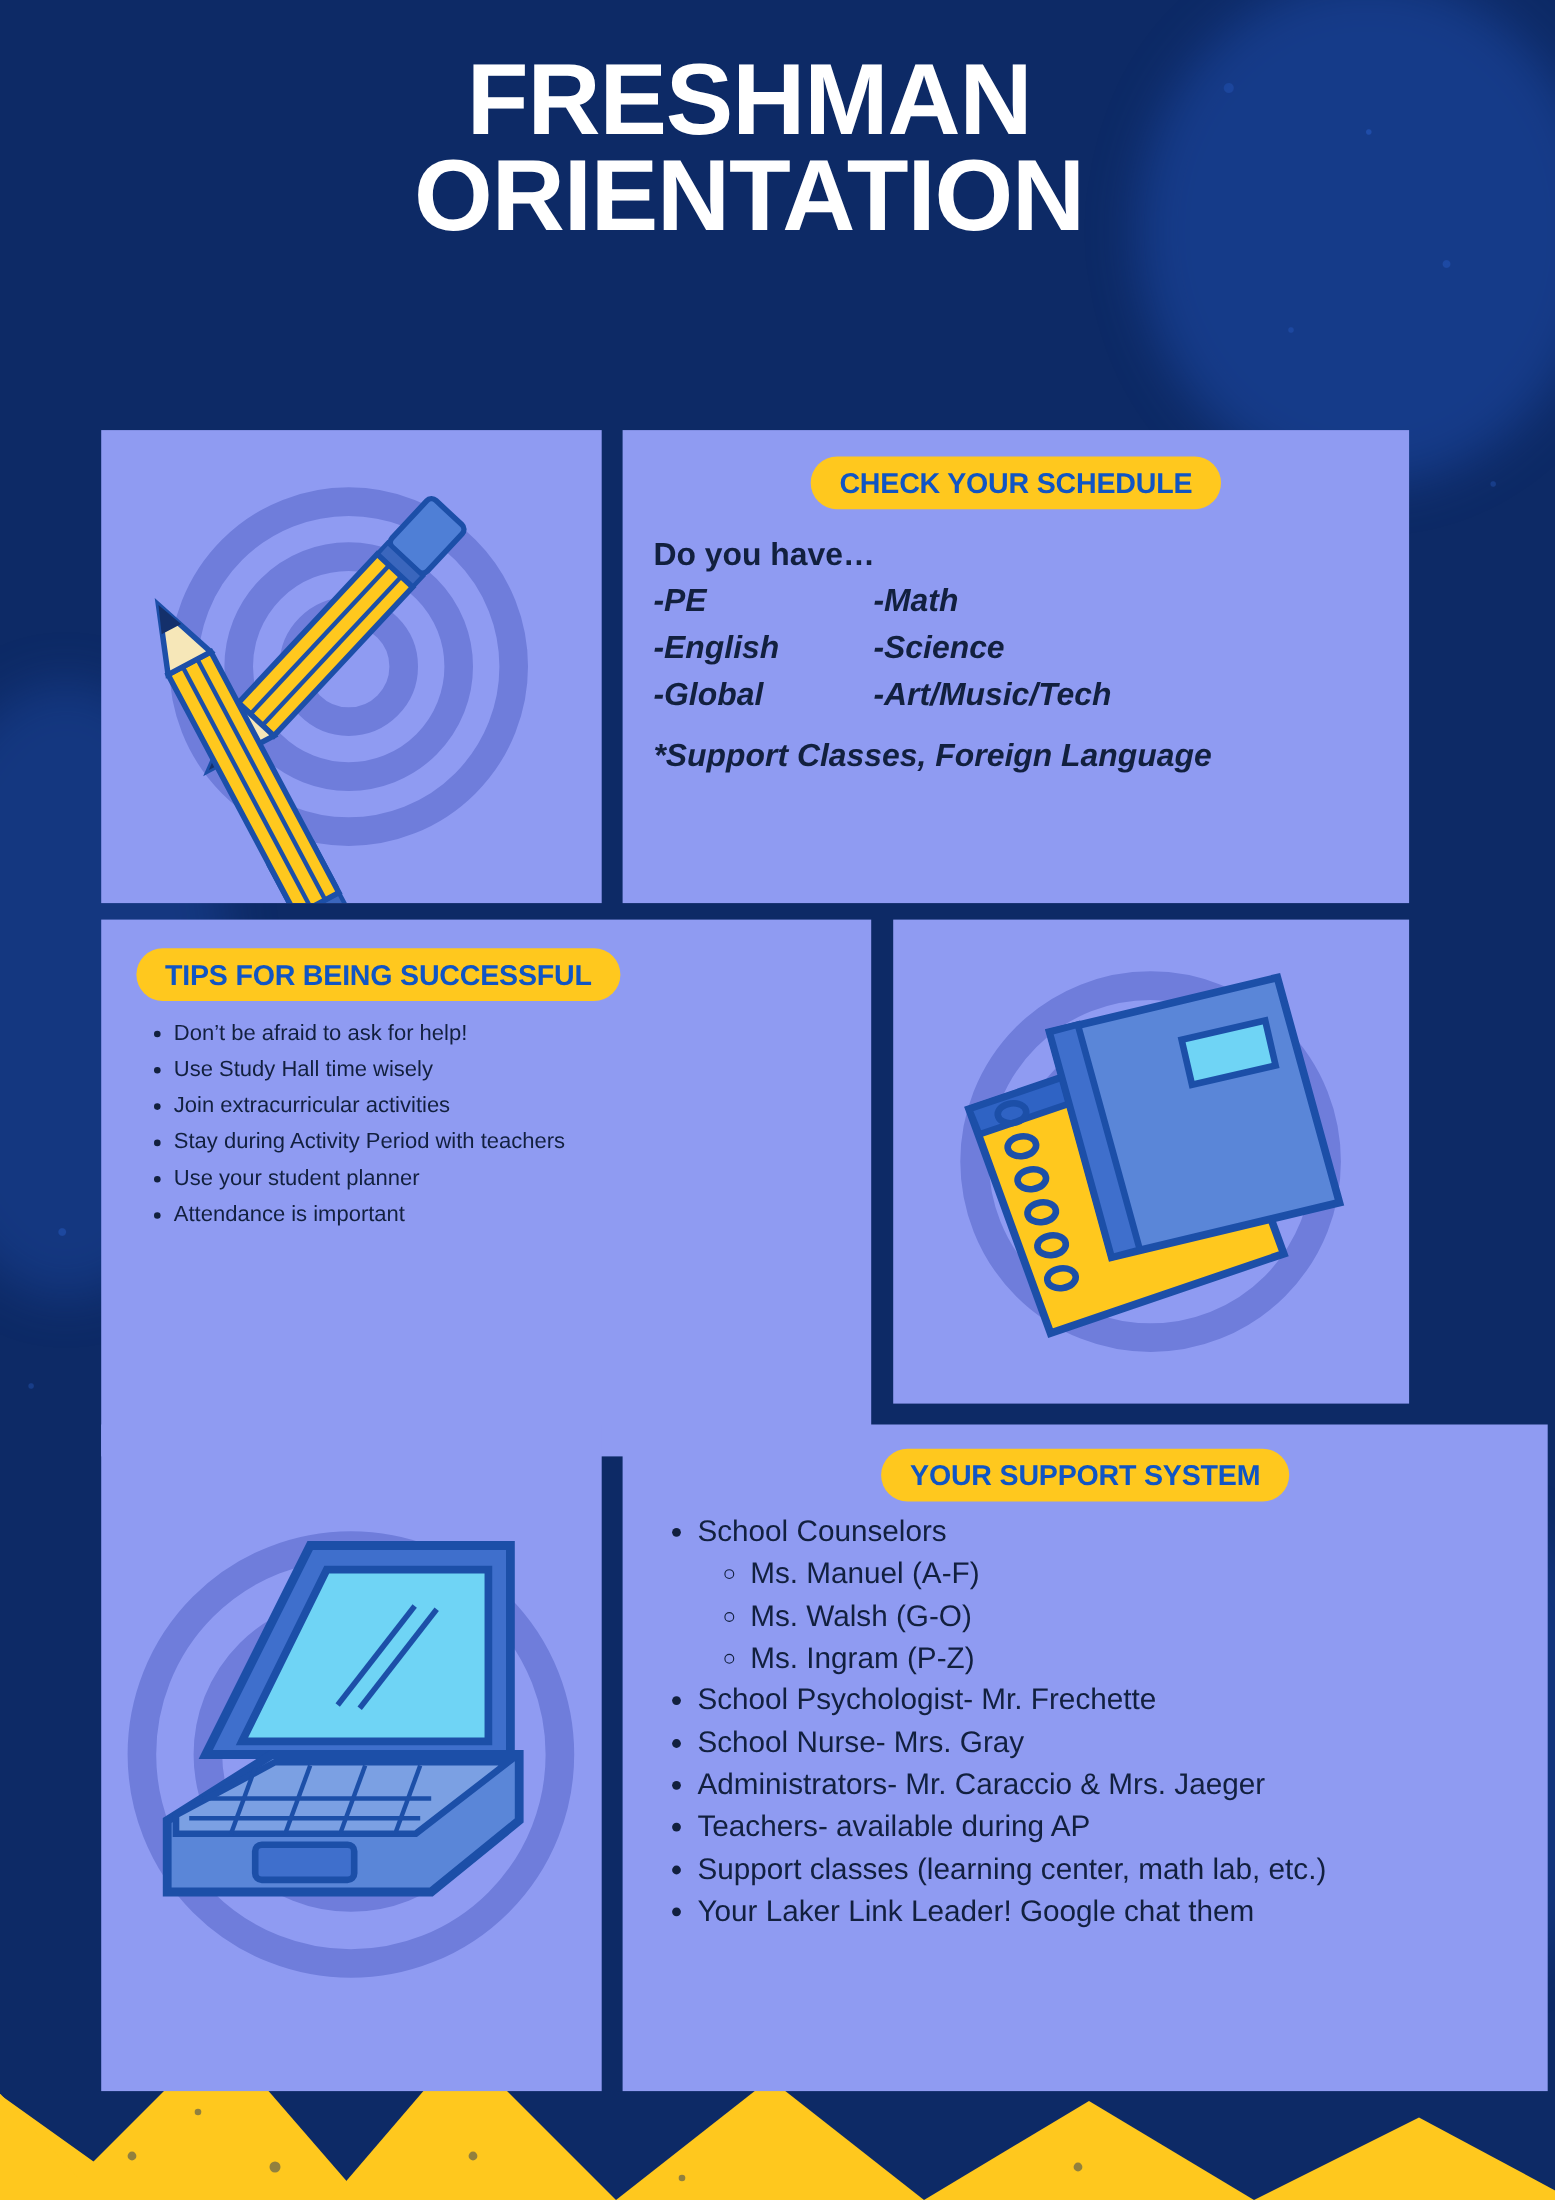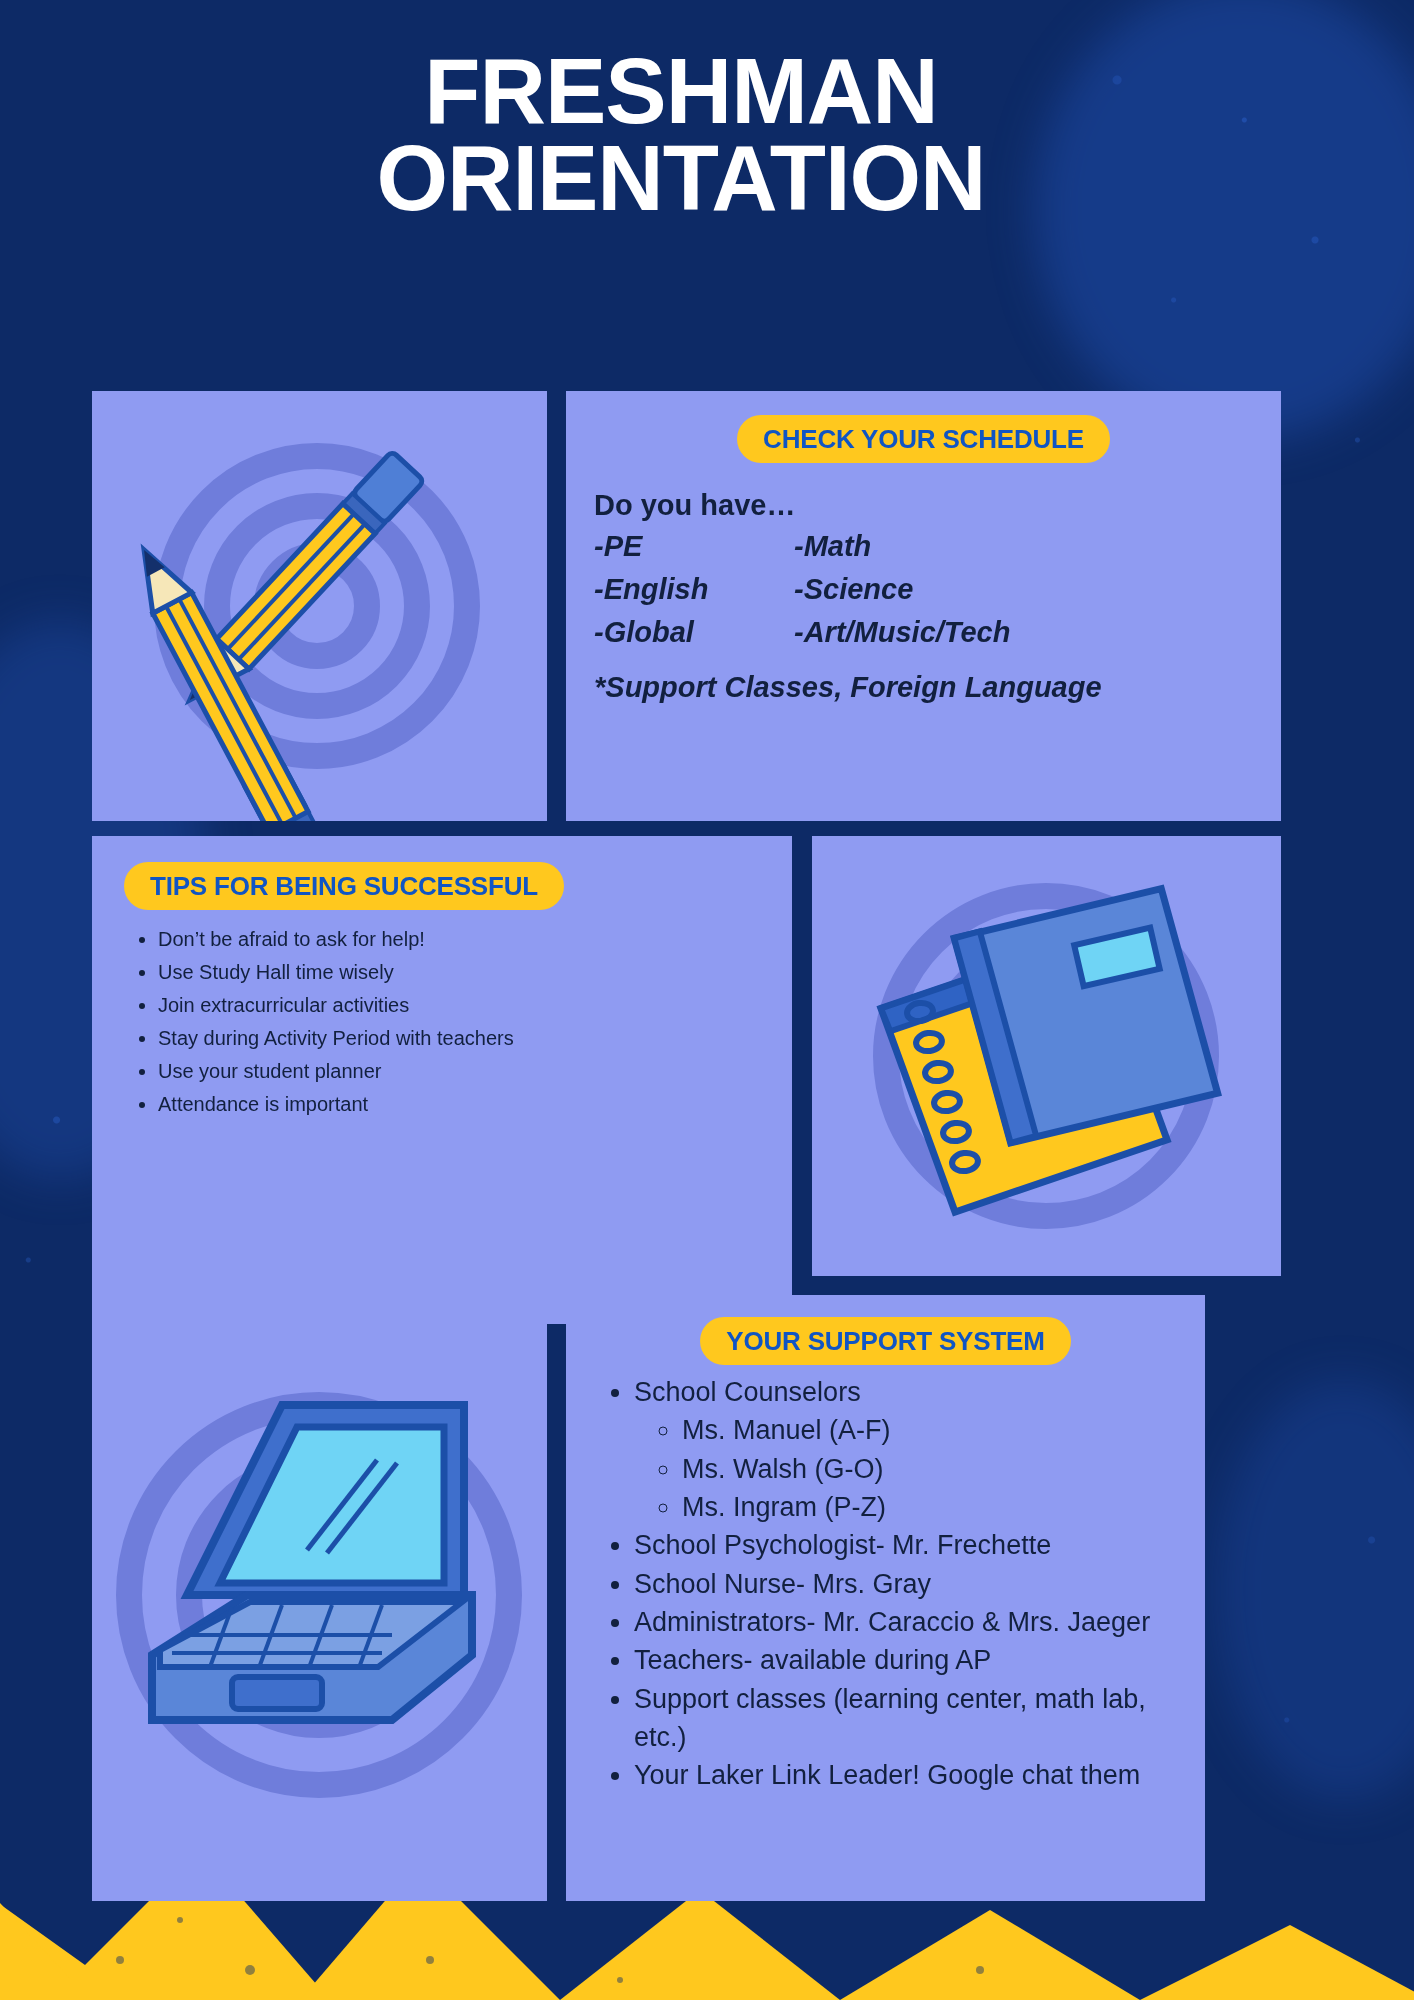--- a/index.html
+++ b/index.html
@@ -123,21 +123,21 @@
     line-height: 1.55;
   }
   .tips-list li { margin-bottom: 2px; }
 
   
   #card-pencils { left: 92px; top: 391px; width: 455px; height: 430px; overflow: hidden; }
   #card-books { left: 812px; top: 836px; width: 469px; height: 440px; overflow: hidden; }
   #card-laptop { left: 92px; top: 1295px; width: 455px; height: 606px; overflow: hidden; }
 
   
-  #card-support { left: 566px; top: 1295px; width: 639px; height: 606px; }
+  #card-support { left: 566px; top: 1295px; width: 841px; height: 606px; }
   #card-support .pill-wrap { text-align: center; padding-top: 22px; }
   .support-list {
     margin: 8px 0 0 0;
     padding-left: 68px;
     color: #12203f;
     font-size: 27px;
     line-height: 1.42;
   }
   .support-list ul {
     list-style-type: circle;

